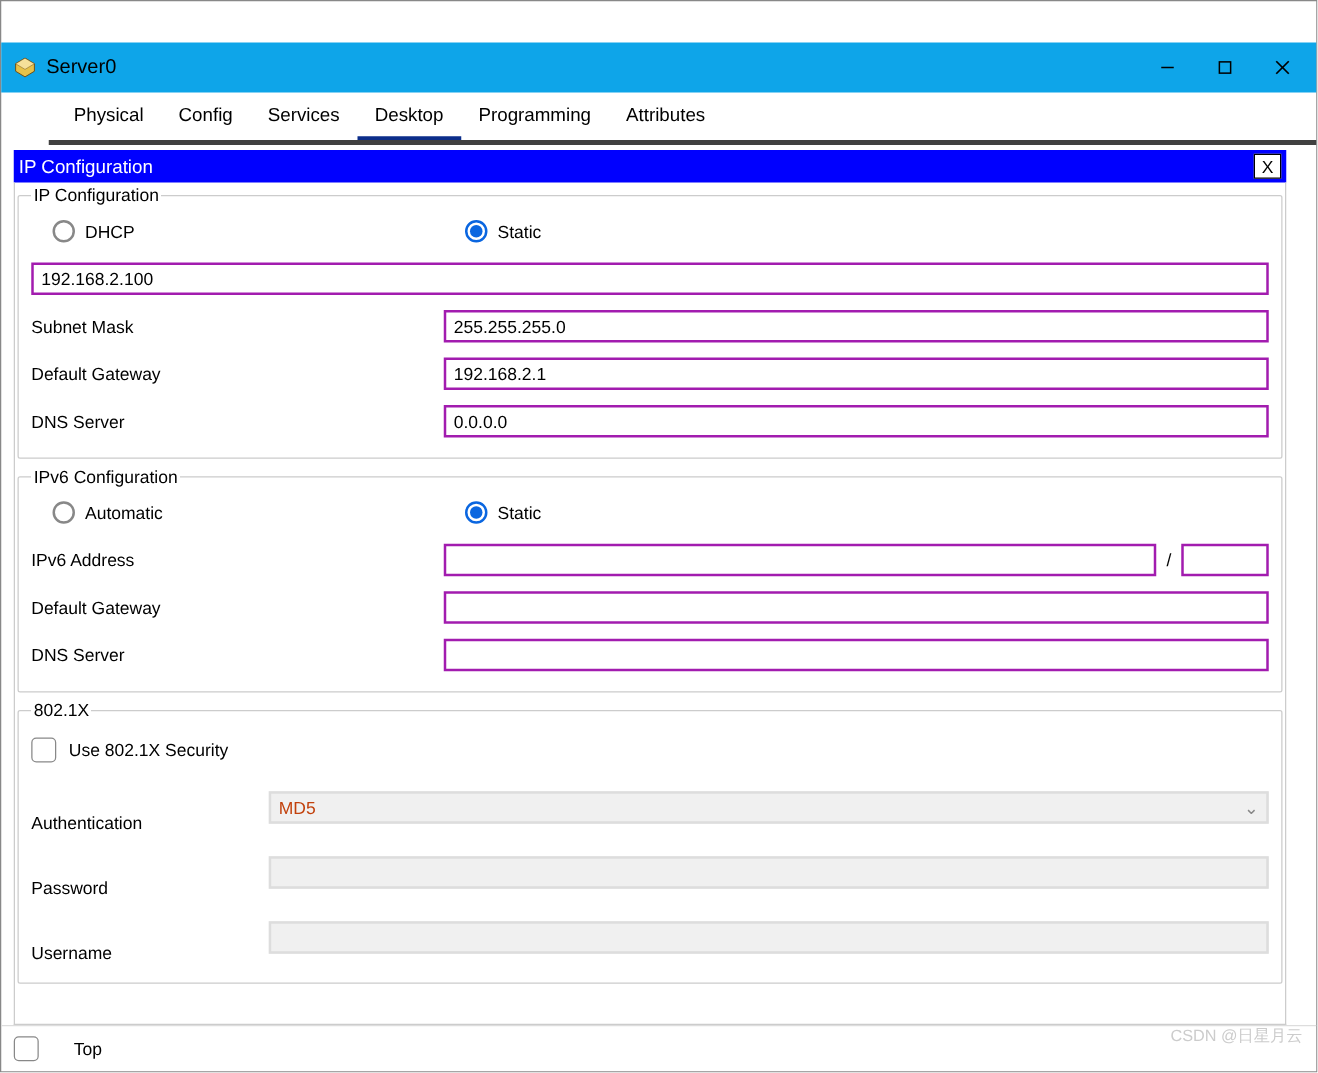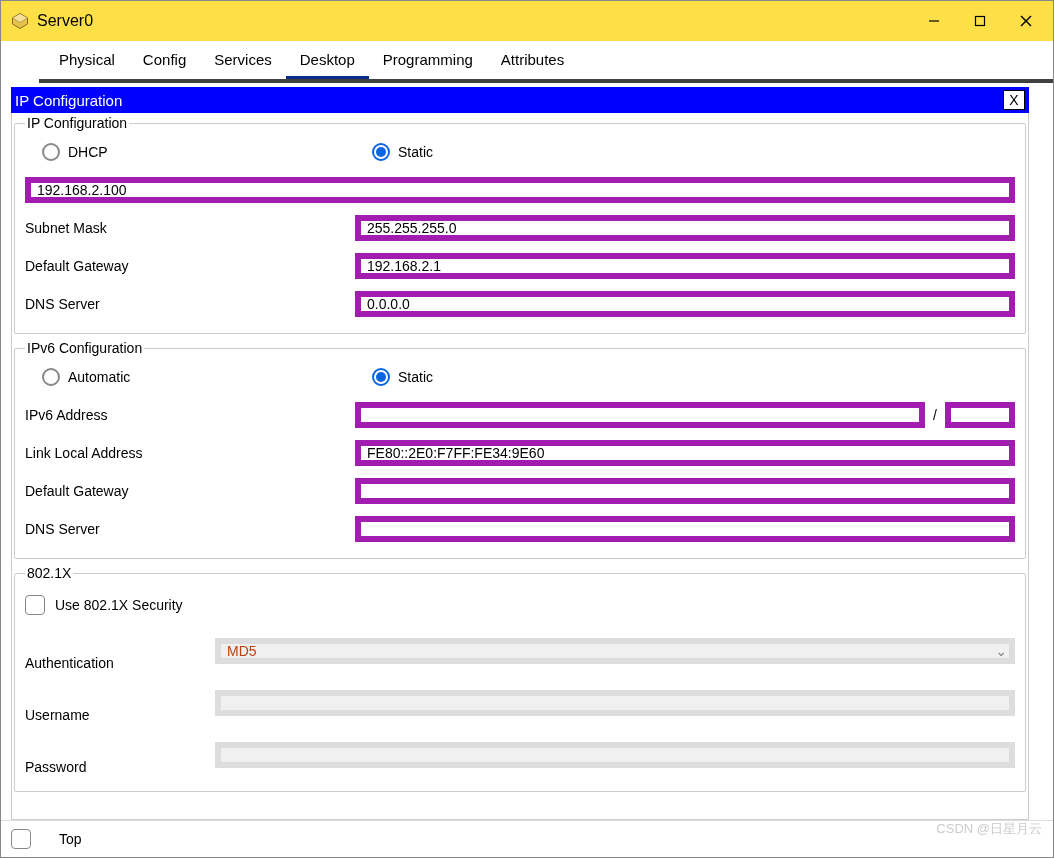--- a/index.html
+++ b/index.html
@@ -18,21 +18,22 @@
     height: 858px;
     display: flex;
     flex-direction: column;
     background: #fff;
   }
   .titlebar {
     display: flex;
     align-items: center;
     height: 40px;
     padding: 0 4px 0 10px;
-    background: #fde047;
+    background: #0ea5e9;
+    margin-top: 33px;
   }
   .titlebar .icon {
     width: 18px;
     height: 18px;
     margin-right: 8px;
   }
   .titlebar .title {
     font-size: 16px;
     flex: 1;
   }
@@ -152,21 +153,21 @@
   }
   .form-row .lbl {
     width: 330px;
     font-size: 14px;
   }
   .form-row .lbl.narrow { width: 190px; margin-top: 24px; }
   .form-row input[type=text] {
     flex: 1;
     height: 26px;
     padding: 2px 6px;
-    border: 6px solid #a21caf;
+    border: 2px solid #a21caf;
     background: #fff;
     font-size: 14px;
   }
   .form-row input.disabled {
     background: #f0f0f0;
     color: #c2410c;
     border-color: #ddd;
   }
   .prefix-sep { padding: 0 8px; }
   .form-row input.prefix {
@@ -310,24 +311,20 @@
           </div>
         </div>
 
         <div class="form-row">
           <span class="lbl">IPv6 Address</span>
           <input type="text" value="" style="">
           <span class="prefix-sep">/</span>
           <input type="text" class="prefix" value="" style="">
         </div>
         <div class="form-row">
-          <span class="lbl">Link Local Address</span>
-          <input type="text" value="FE80::2E0:F7FF:FE34:9E60" style="">
-        </div>
-        <div class="form-row">
           <span class="lbl">Default Gateway</span>
           <input type="text" value="" style="">
         </div>
         <div class="form-row">
           <span class="lbl">DNS Server</span>
           <input type="text" value="" style="">
         </div>
       </fieldset>
 
       <fieldset class="group">
@@ -339,25 +336,25 @@
         </div>
 
         <div class="form-row">
           <span class="lbl narrow">Authentication</span>
           <div class="select-wrap">
             <input type="text" class="disabled" readonly="" value="MD5" style="">
             <span class="chev">⌄</span>
           </div>
         </div>
         <div class="form-row">
+          <span class="lbl narrow">Password</span>
+          <input type="text" class="disabled" readonly="" value="" style="">
+        </div>
+        <div class="form-row">
           <span class="lbl narrow">Username</span>
-          <input type="text" class="disabled" readonly="" value="" style="">
-        </div>
-        <div class="form-row">
-          <span class="lbl narrow">Password</span>
           <input type="text" class="disabled" readonly="" value="" style="">
         </div>
       </fieldset>
 
     </div>
   </div>
 
   <div class="bottom-bar">
     <span class="checkbox"></span>
     <span>Top</span>

